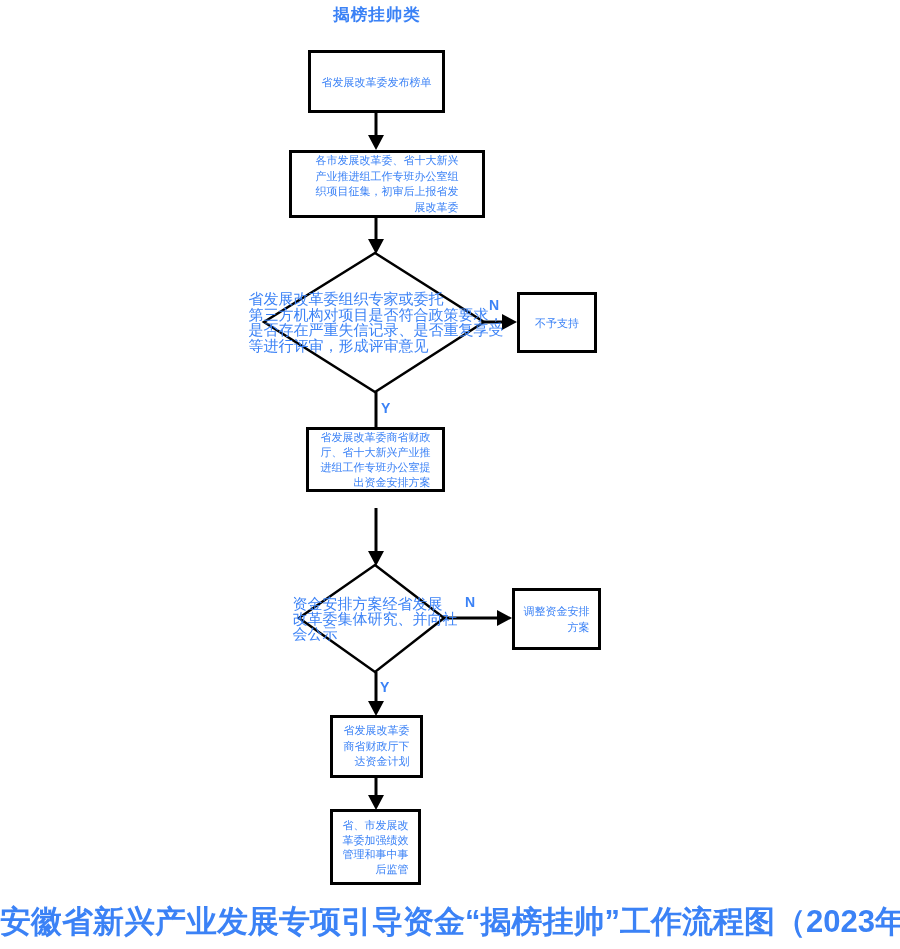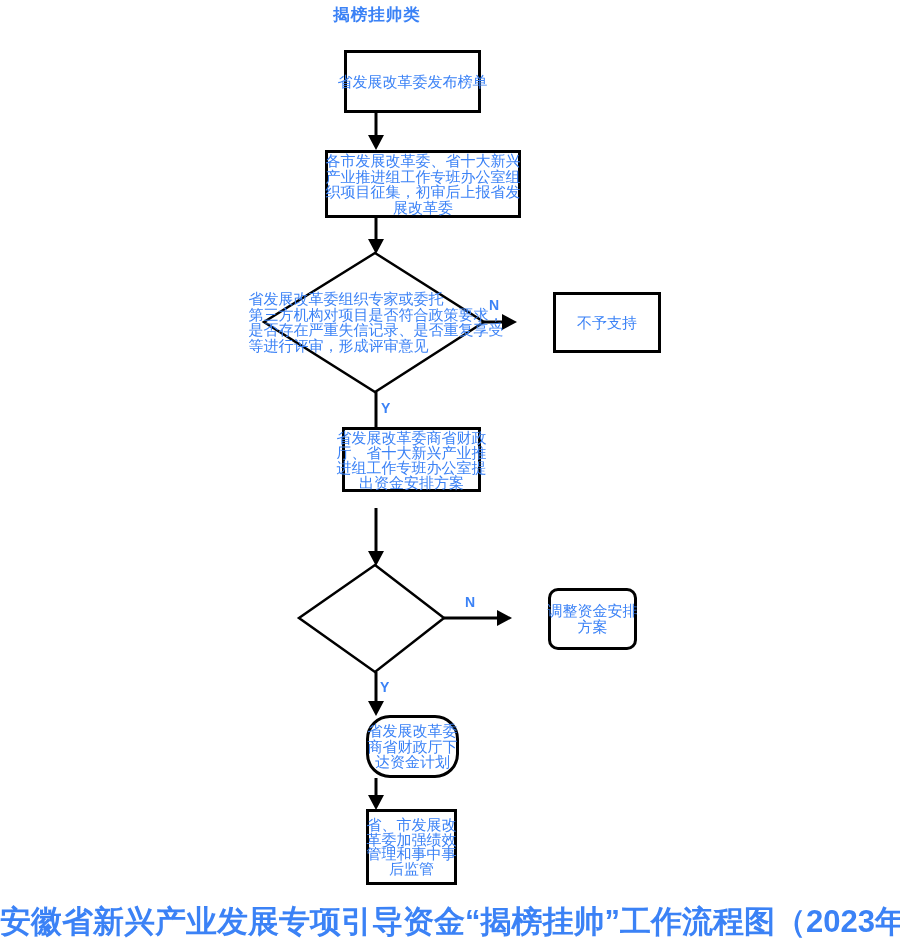--- a/index.html
+++ b/index.html
@@ -35,25 +35,24 @@
     height: 949px;
   }
   .node {
     position: absolute;
     box-sizing: border-box;
     border: 3px solid #000000;
     background: #ffffff;
     display: flex;
     align-items: center;
     justify-content: center;
-    text-align: center;
-    font-size: 15px;
+    text-align: right;
+    font-size: 11px;
     line-height: 16px;
     white-space: pre;
-    margin-left: 36px;
   }
   .diamond-text {
     position: absolute;
     display: flex;
     align-items: center;
     justify-content: center;
     text-align: left;
     font-size: 15px;
     line-height: 15.5px;
     white-space: pre;
@@ -117,32 +116,35 @@
   <div class="node" style="left:289px; top:150px; width:196px; height:68px; line-height:15.5px;">各市发展改革委、省十大新兴
 产业推进组工作专班办公室组
 织项目征集，初审后上报省发
 展改革委</div>
 
   <div class="diamond-text" style="left:251px; top:291px; width:250px; height:62px;">省发展改革委组织专家或委托
 第三方机构对项目是否符合政策要求，
 是否存在严重失信记录、是否重复享受
 等进行评审，形成评审意见</div>
 
-  <div class="node" style="left:517px; top:292px; width:108px; height:61px;">不予支持</div>
+  <div class="node" style="left:517px; top:292px; width:80px; height:61px;">不予支持</div>
 
   <div class="node" style="left:306px; top:427px; width:139px; height:65px; line-height:15px;">省发展改革委商省财政
 厅、省十大新兴产业推
 进组工作专班办公室提
 出资金安排方案</div>
 
+  <div class="diamond-text" style="left:295px; top:595px; width:160px; height:46px; line-height:15px;">资金安排方案经省发展
+改革委集体研究、并向社
+会公示</div>
 
-  <div class="node" style="left:512px; top:588px; width:89px; height:62px;border-radius:10px;">调整资金安排
+  <div class="node" style="left:512px; top:588px; width:89px; height:62px;">调整资金安排
 方案</div>
 
-  <div class="node" style="left:330px; top:715px; width:93px; height:63px; line-height:15.5px;border-radius:24px;">省发展改革委
+  <div class="node" style="left:330px; top:715px; width:93px; height:63px; line-height:15.5px;">省发展改革委
 商省财政厅下
 达资金计划</div>
 
   <div class="node" style="left:330px; top:809px; width:91px; height:76px; line-height:14.5px;">省、市发展改
 革委加强绩效
 管理和事中事
 后监管</div>
 
   <div class="branch-label" style="left:489px; top:297px;">N</div>
   <div class="branch-label" style="left:381px; top:400px;">Y</div>

